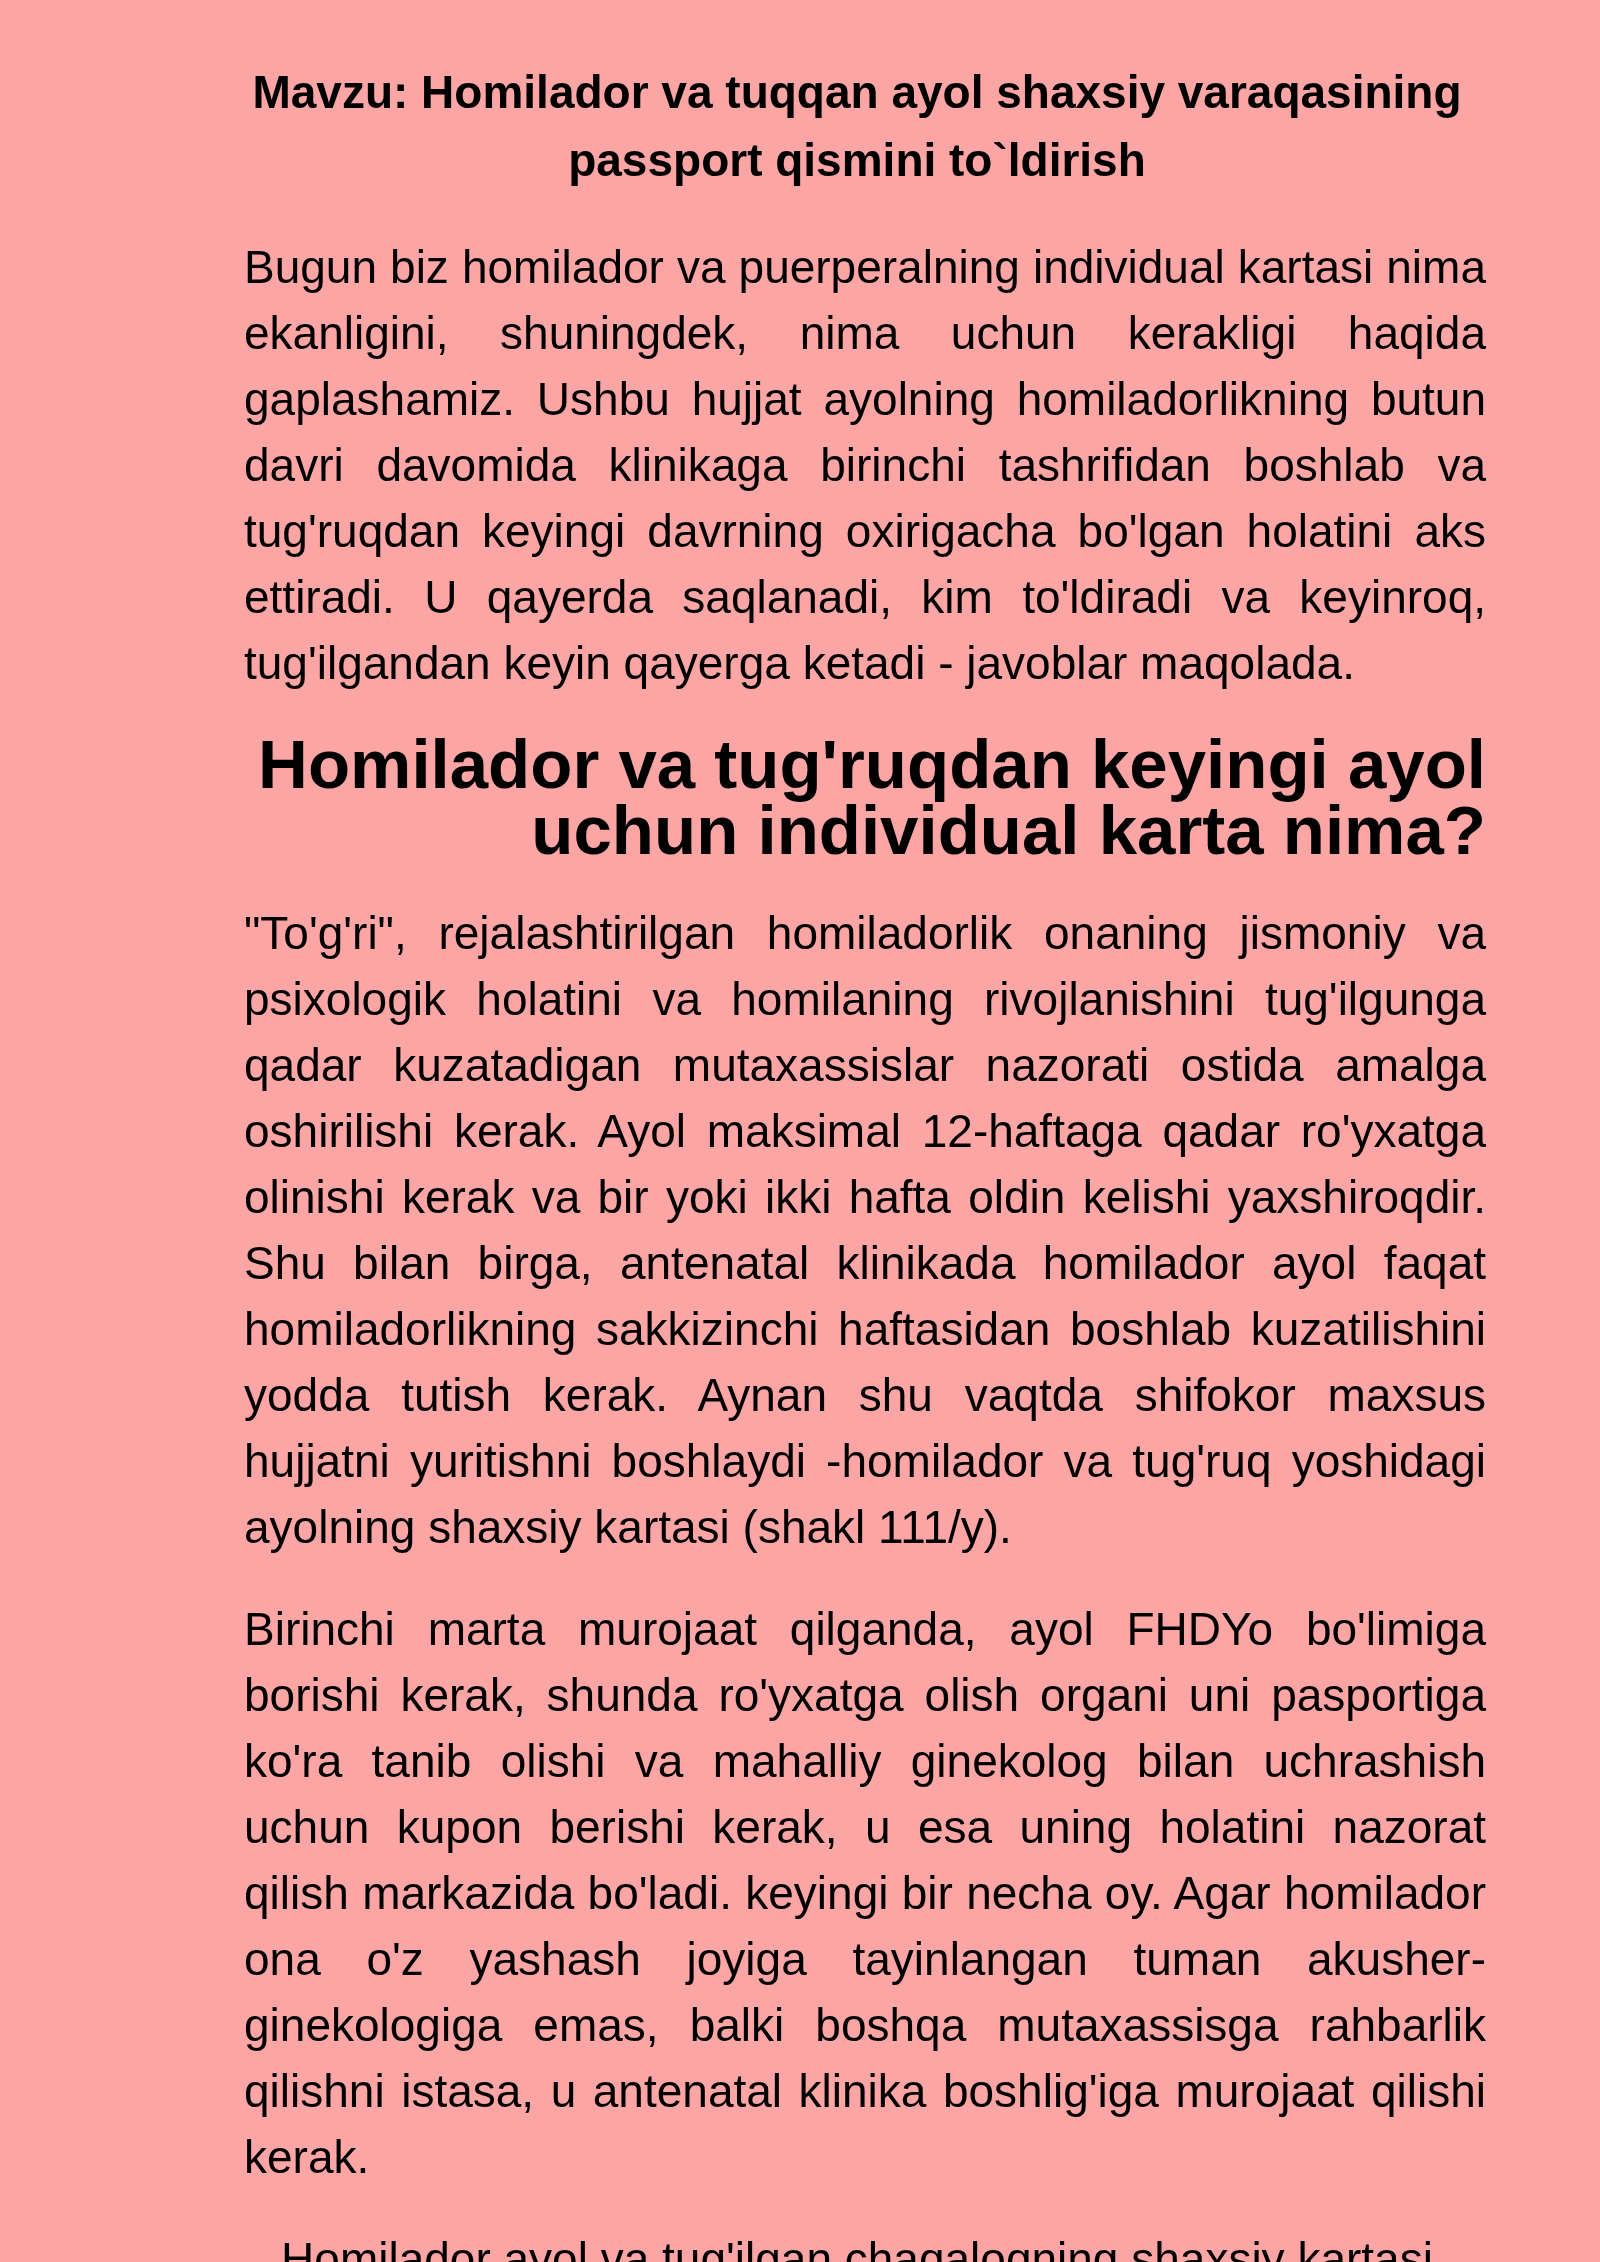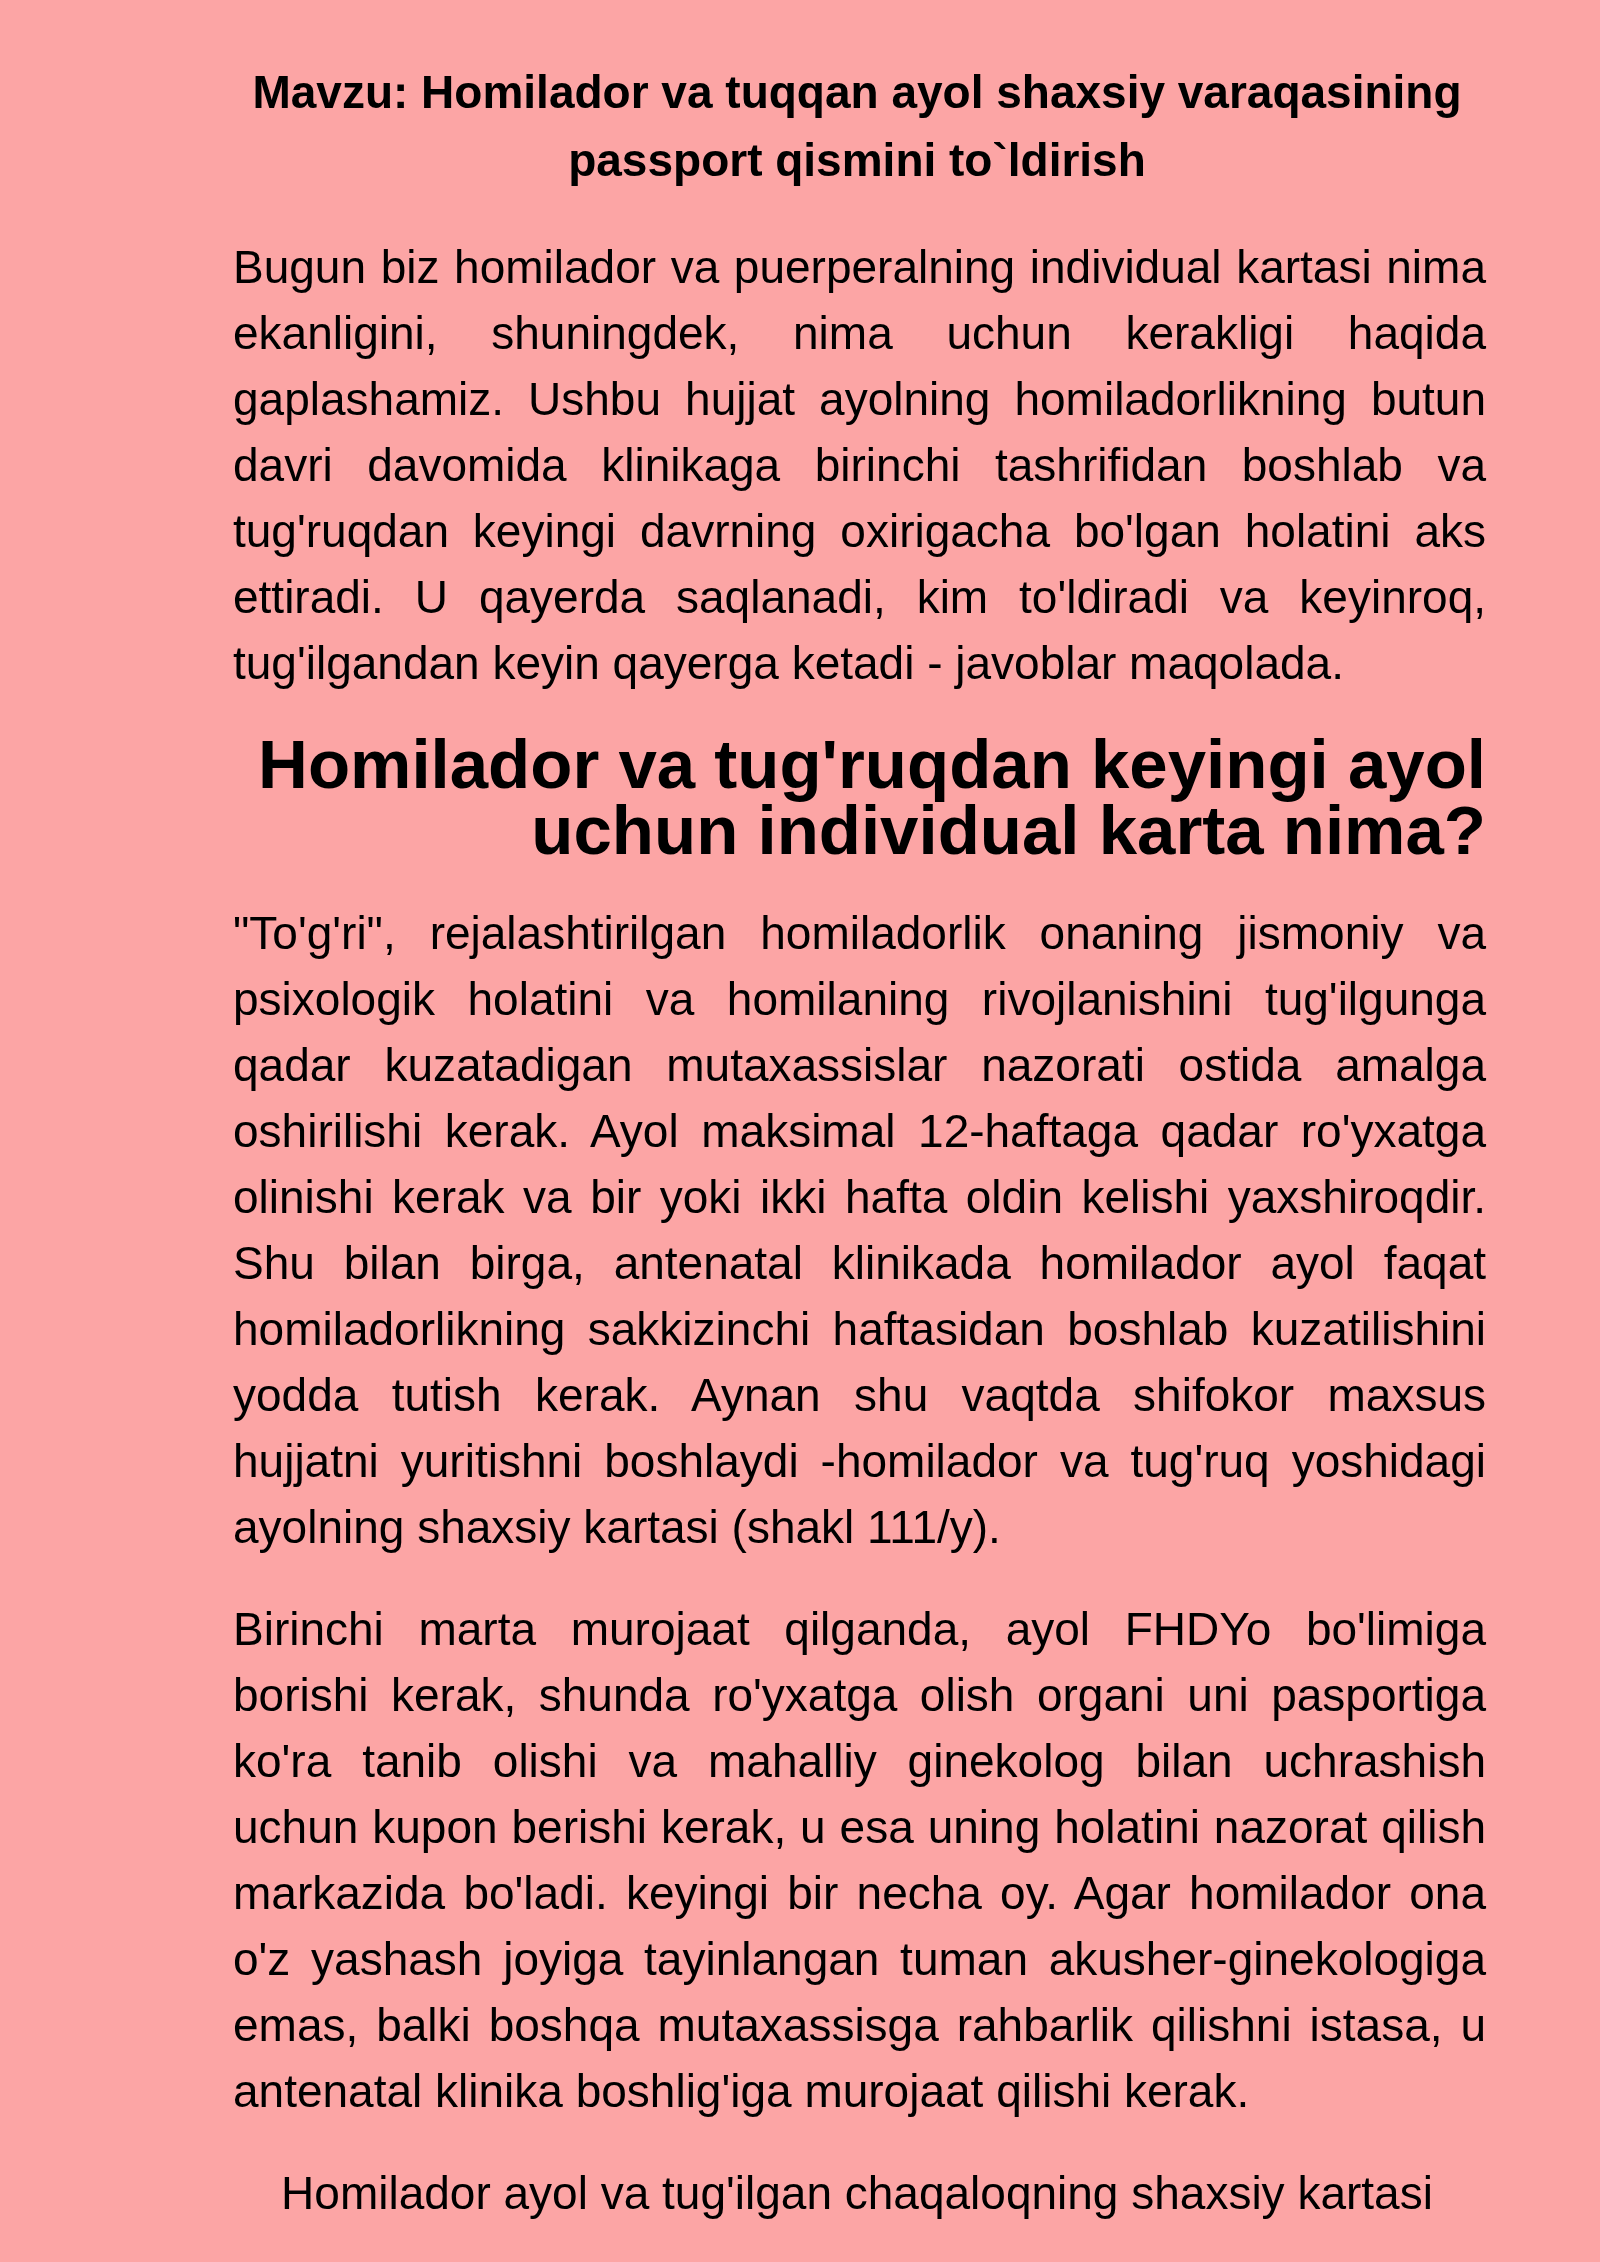--- a/index.html
+++ b/index.html
@@ -22,21 +22,21 @@
   }
   .doc-title {
     font-weight: bold;
     text-align: center;
     margin: 0 0 40px 0;
     font-size: 46px;
     line-height: 68px;
   }
   .para {
     text-align: justify;
-    margin: 0 0 36px 5px;
+    margin: 0 0 36px 16px;
   }
   .para-left {
     text-align: center;
     margin: 0 0 36px 0;
   }
   .heading {
     font-weight: bold;
     text-align: right;
     margin: 0 0 36px 0;
   }

